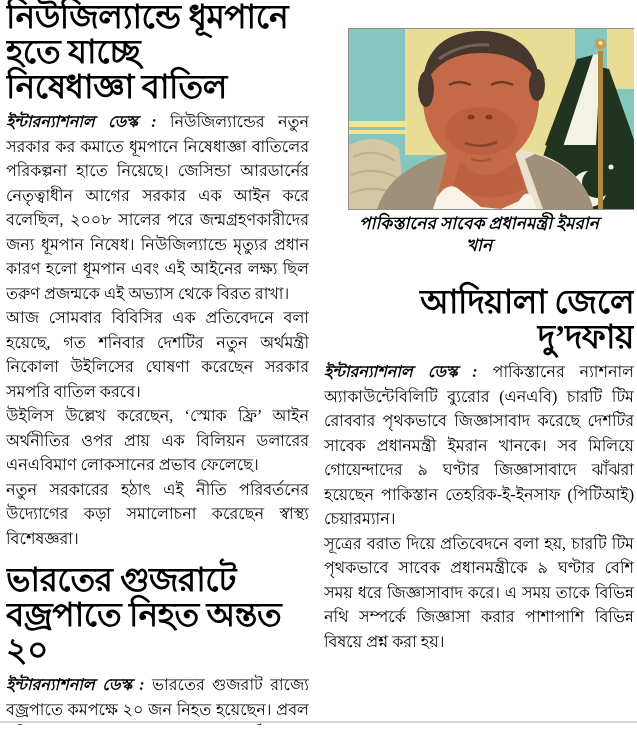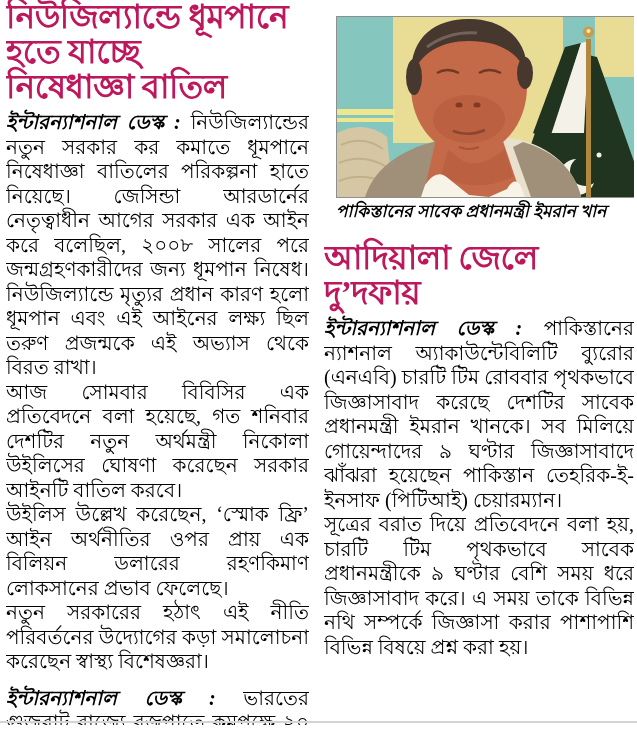--- a/index.html
+++ b/index.html
@@ -4,63 +4,67 @@
 <style>
   html,body{margin:0;padding:0;background:#ffffff;}
   .page{
     position:relative;width:637px;height:731px;background:#ffffff;
     font-family:"Liberation Serif","DejaVu Serif",serif;color:#000;overflow:hidden;
   }
   .col-left{position:absolute;left:6px;top:0px;width:303px;height:725px;overflow:hidden;}
   .col-right{position:absolute;left:324px;top:4px;width:310px;height:721px;overflow:hidden;}
   .headline{
     font-weight:700;font-size:33px;line-height:35px;letter-spacing:-0.5px;
-    margin:0;padding:0;color:#be185d;
+    margin:0;padding:0;color:#000000;
   }
   .headline .hl-line{display:block;}
   .story{
-    font-size:20px;line-height:24.5px;text-align:justify;margin-top:5px;
+    font-size:16px;line-height:24.5px;text-align:justify;margin-top:5px;
   }
   .story p{margin:0;padding:0;}
   .dateline{font-weight:700;font-style:italic;}
   .article-gap{margin-top:12px;}
-  figure{margin:0;padding:12px;}
+  figure{margin:12px;padding:12px;text-align:center;}
   .photo-frame{
     width:308px;height:180px;border:1px solid #8f8f8f;display:block;background:#85c7bf;
   }
   .photo-caption{
     font-weight:700;font-style:italic;font-size:17px;line-height:22px;margin:3px 0 4px 0;
   }
-  .headline-right{margin-top:2px;}
+  .headline-right{margin-top:2px;text-align:right;}
   .bottom-rule{
     position:absolute;left:0;top:721px;width:637px;height:2px;background:#d4d4d4;
   }
 </style>
 </head>
 <body>
 
 <div class="page">
 
   <div class="col-left">
 
     <section>
       <h1 class="headline">
         <span class="hl-line">নিউজিল্যান্ডে ধূমপানে</span>
         <span class="hl-line">হতে যাচ্ছে</span>
         <span class="hl-line">নিষেধাজ্ঞা বাতিল</span>
       </h1>
       <div class="story">
         <p><span class="dateline">ইন্টারন্যাশনাল ডেস্ক :</span> <span>নিউজিল্যান্ডের নতুন সরকার কর কমাতে ধূমপানে নিষেধাজ্ঞা বাতিলের পরিকল্পনা হাতে নিয়েছে। জেসিন্ডা আরডার্নের নেতৃত্বাধীন আগের সরকার এক আইন করে বলেছিল, ২০০৮ সালের পরে জন্মগ্রহণকারীদের জন্য ধূমপান নিষেধ। নিউজিল্যান্ডে মৃত্যুর প্রধান কারণ হলো ধূমপান এবং এই আইনের লক্ষ্য ছিল তরুণ প্রজন্মকে এই অভ্যাস থেকে বিরত রাখা।</span></p>
-        <p>আজ সোমবার বিবিসির এক প্রতিবেদনে বলা হয়েছে, গত শনিবার দেশটির নতুন অর্থমন্ত্রী নিকোলা উইলিসের ঘোষণা করেছেন সরকার আইনটি বাতিল করবে।</p>
-        <p>উইলিস উল্লেখ করেছেন, ‘স্মোক ফ্রি’ আইন অর্থনীতির ওপর প্রায় এক বিলিয়ন ডলারের রহণকিমাণ লোকসানের প্রভাব ফেলেছে।</p>
+        <p>আজ সোমবার বিবিসির এক প্রতিবেদনে বলা হয়েছে, গত শনিবার দেশটির নতুন অর্থমন্ত্রী নিকোলা উইলিসের ঘোষণা করেছেন সরকার সমপরি বাতিল করবে।</p>
+        <p>উইলিস উল্লেখ করেছেন, ‘স্মোক ফ্রি’ আইন অর্থনীতির ওপর প্রায় এক বিলিয়ন ডলারের এনএবিমাণ লোকসানের প্রভাব ফেলেছে।</p>
         <p>নতুন সরকারের হঠাৎ এই নীতি পরিবর্তনের উদ্যোগের কড়া সমালোচনা করেছেন স্বাস্থ্য বিশেষজ্ঞরা।</p>
       </div>
     </section>
 
     <section class="article-gap">
+      <h1 class="headline">
+        <span class="hl-line">ভারতের গুজরাটে</span>
+        <span class="hl-line">বজ্রপাতে নিহত অন্তত ২০</span>
+      </h1>
       <div class="story">
         <p><span class="dateline">ইন্টারন্যাশনাল ডেস্ক :</span> <span>ভারতের গুজরাট রাজ্যে বজ্রপাতে কমপক্ষে ২০ জন নিহত হয়েছেন। প্রবল বৃষ্টি ও খারাপ আবহাওয়ার মধ্যে রাজ্যটির বেশ কয়েকটি জেলায় হওয়া ওই বজ্রপাতে তারা প্রাণ হারিয়েছেন। এছাড়া অসময়ের এই বৃষ্টিতে রাজ্যটির মানুষও নাকাল হয়ে পড়েছেন।</span></p>
 
       </div>
     </section>
 
   </div>
 
   <div class="col-right">
 

